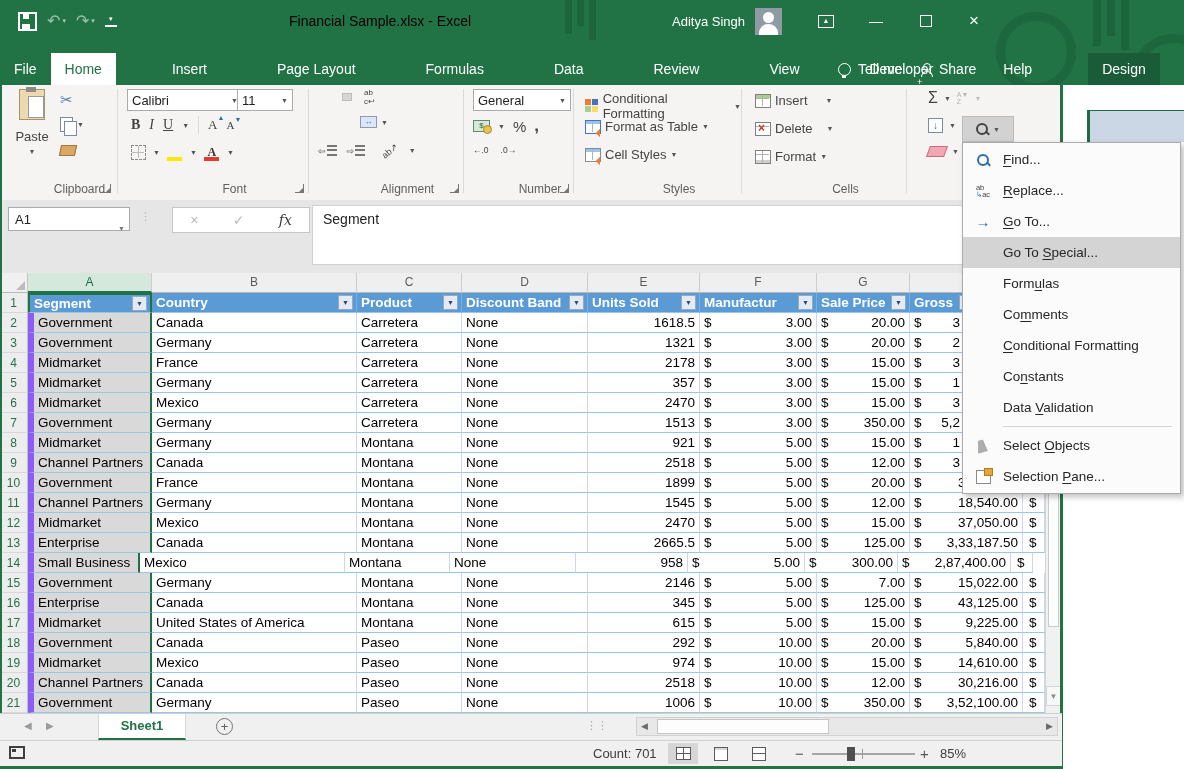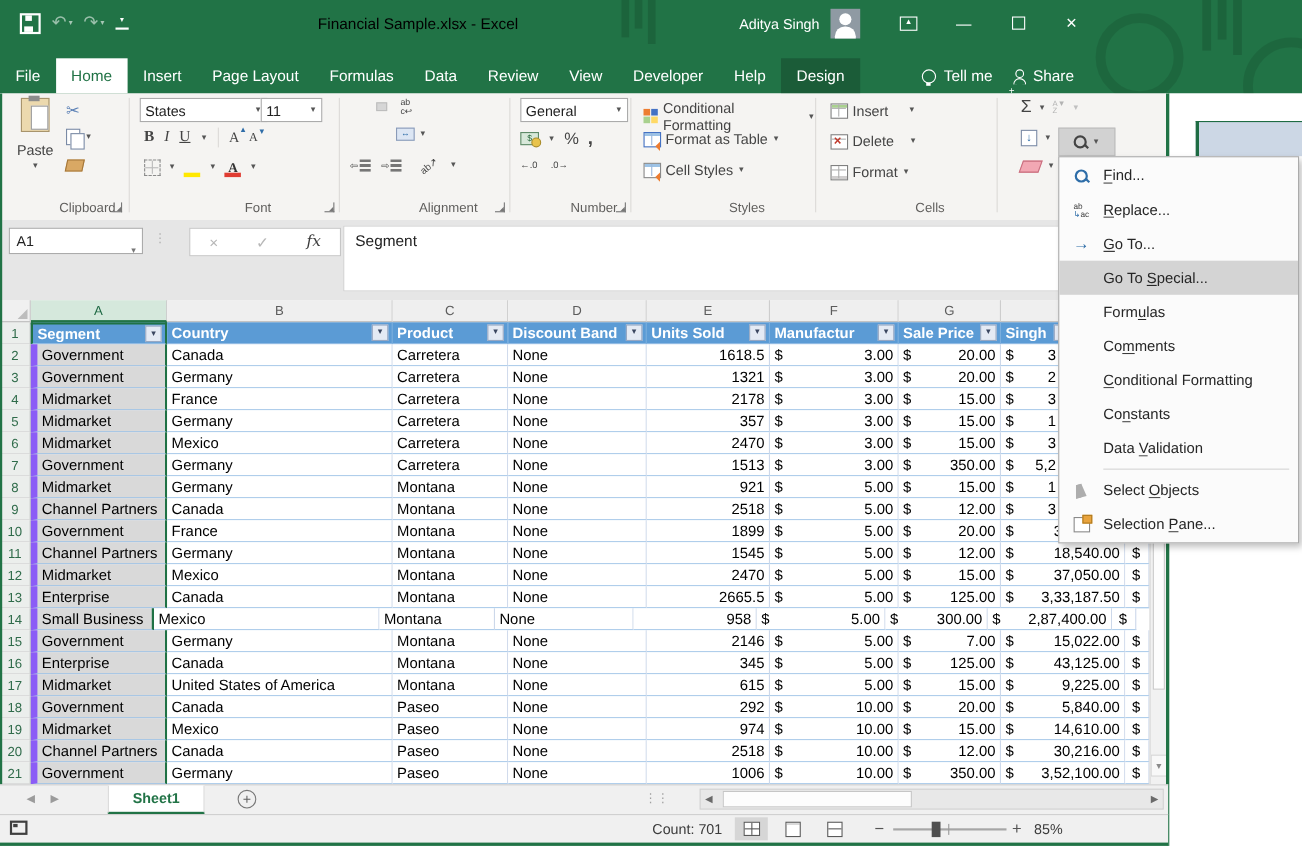--- a/index.html
+++ b/index.html
@@ -224,21 +224,21 @@
         <span class="ribopt">▲</span>
       </div>
     <div class="winbtn" style="left:865px;">—</div>
     <div class="winbtn" style="left:915px;">
         <span class="maxbox"></span>
       </div>
     <div class="winbtn" style="left:963px;font-size:17px;">×</div>
 
     <div id="tabrow">
       <div class="rtab">File</div>
-      <span style="display:flex;align-items:flex-end;">
+      <span style="display:flex;align-items:flex-end;gap:42px;">
           <div class="rtab active">Home</div>
           <div class="rtab">Insert</div>
           <div class="rtab">Page Layout</div>
           <div class="rtab">Formulas</div>
           <div class="rtab">Data</div>
           <div class="rtab">Review</div>
           <div class="rtab">View</div>
           <div class="rtab">Developer</div>
           <div class="rtab">Help</div>
           <div class="rtab dark">Design</div>
@@ -274,21 +274,21 @@
       <div class="rrow" style="left:58px;top:60px;">
           <span class="paint-ic"></span>
         </div>
       <div class="glabel">Clipboard</div>
       <span class="launcher" style="left:100px;"></span>
     </div>
     <div class="gsep" style="left:117px;"></div>
 
     <div class="rgroup" style="left:121px;width:187px;">
       <div class="combo" style="position:absolute;left:6px;top:4px;width:106px;">
-          <span>States</span>
+          <span>Calibri</span>
           <span class="dd">▼</span>
         </div>
       <div class="combo" style="position:absolute;left:116px;top:4px;width:46px;">
           <span>11</span>
           <span class="dd">▼</span>
         </div>
       <div class="rrow" style="left:10px;top:31px;gap:9px;">
         <span class="bold">B</span>
         <span class="ital">I</span>
         <span class="und">U</span>
@@ -475,21 +475,21 @@
           </div>
           <div class="hc" style="width: 117px;">
             <span class="lbl">Manufactur</span>
             <span class="filter">▼</span>
           </div>
           <div class="hc" style="width: 93px;">
             <span class="lbl">Sale Price</span>
             <span class="filter">▼</span>
           </div>
           <div class="hc start" style="width: 113px;">
-            <span class="lbl">Singh</span>
+            <span class="lbl">Gross</span>
             <span class="filter">▼</span>
           </div>
           <div class="hc" style="width: 22px;"></div>
         </div>
         <div class="grow">
           <div class="rn">2</div>
           <div class="cell colA" style="width: 124px;">Government</div>
           <div class="cell" style="width: 205px;">Canada</div>
           <div class="cell" style="width: 105px;">Carretera</div>
           <div class="cell" style="width: 126px;">None</div>

